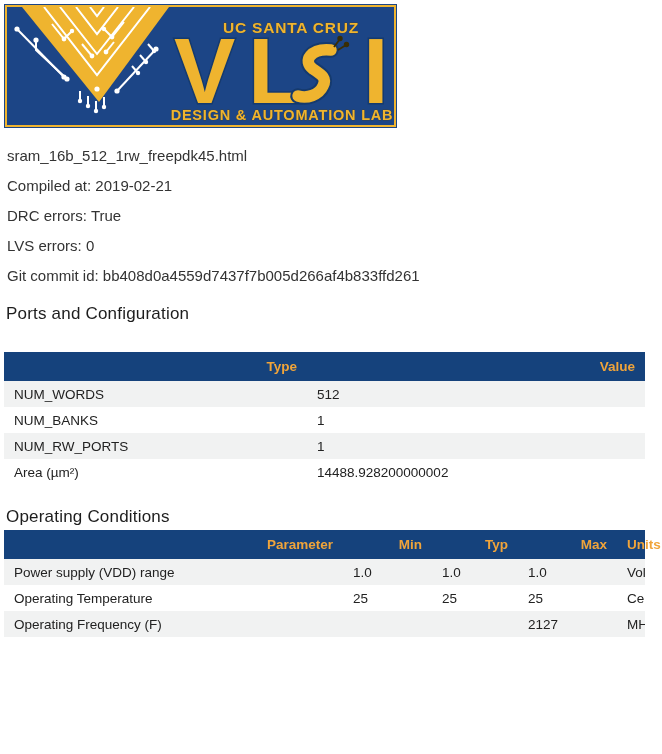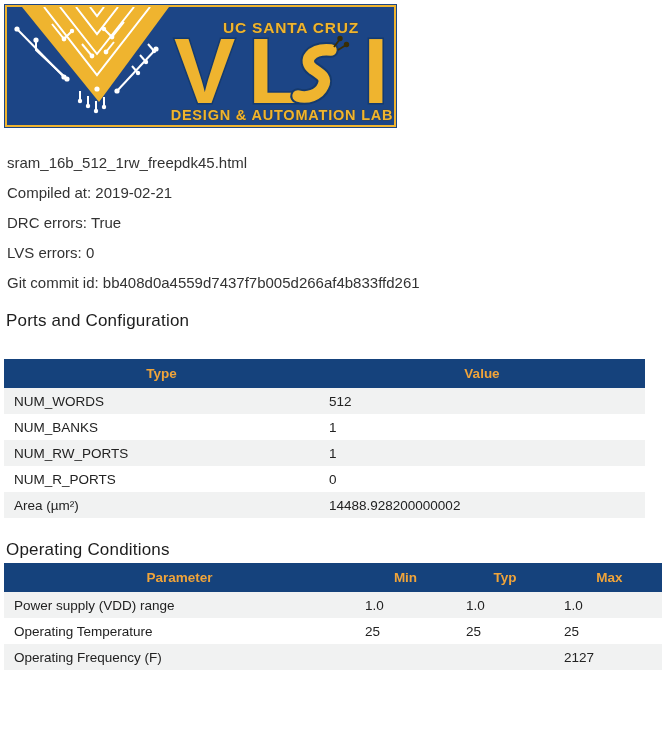--- a/index.html
+++ b/index.html
@@ -12,32 +12,32 @@
   }
   html,body{margin:0;padding:0;background:#fff;}
   body{
     width:662px;height:754px;overflow:hidden;
     font-family:"Liberation Sans","DejaVu Sans",sans-serif;
     color:var(--body-fg);
   }
   .page{padding:4px;}
   svg.logo{display:block;}
   p.info{font-size:15px;line-height:17px;margin:13px 0 13px 3px;color:var(--body-fg);}
-  p.info:first-of-type{margin-top:26px;}
+  p.info:first-of-type{margin-top:19px;}
   h2.section{
     font-size:17px;line-height:27px;font-weight:400;color:#1d1d1d;
     margin:16px 0 0 2px;letter-spacing:0.2px;
   }
   h2.oc{margin-top:18px;}
   table{border-collapse:collapse;width:641px;table-layout:fixed;font-size:13.5px;}
   #config-table{margin-top:25px;}
   #oc-table{}
   th{
     background:var(--header-bg);color:var(--header-fg);
-    text-align:center;font-weight:bold;padding:7px 16px;font-size:13.5px;
+    text-align:right;font-weight:bold;padding:7px 10px;font-size:13.5px;
   }
   td{padding:5.5px 10px;color:#222;overflow:hidden;white-space:nowrap;}
   tbody tr:nth-child(odd) td{background:var(--stripe);}
   #config-table th:nth-child(1){width:283px;}
   #oc-table th:nth-child(1){width:319px;}
   #oc-table th:nth-child(2){width:69px;}
   #oc-table th:nth-child(3){width:66px;}
   #oc-table th:nth-child(4){width:79px;}
 </style>
 </head>
@@ -150,24 +150,20 @@
         </tr>
         <tr>
           <td>NUM_BANKS</td>
           <td>1</td>
         </tr>
         <tr>
           <td>NUM_RW_PORTS</td>
           <td>1</td>
         </tr>
         <tr>
-          <td>NUM_R_PORTS</td>
-          <td>0</td>
-        </tr>
-        <tr>
           <td>Area (µm²)</td>
           <td>14488.928200000002</td>
         </tr>
       </tbody>
   </table>
 
   <h2 class="section oc">Operating Conditions</h2>
 
   <table id="oc-table">
     <thead>

